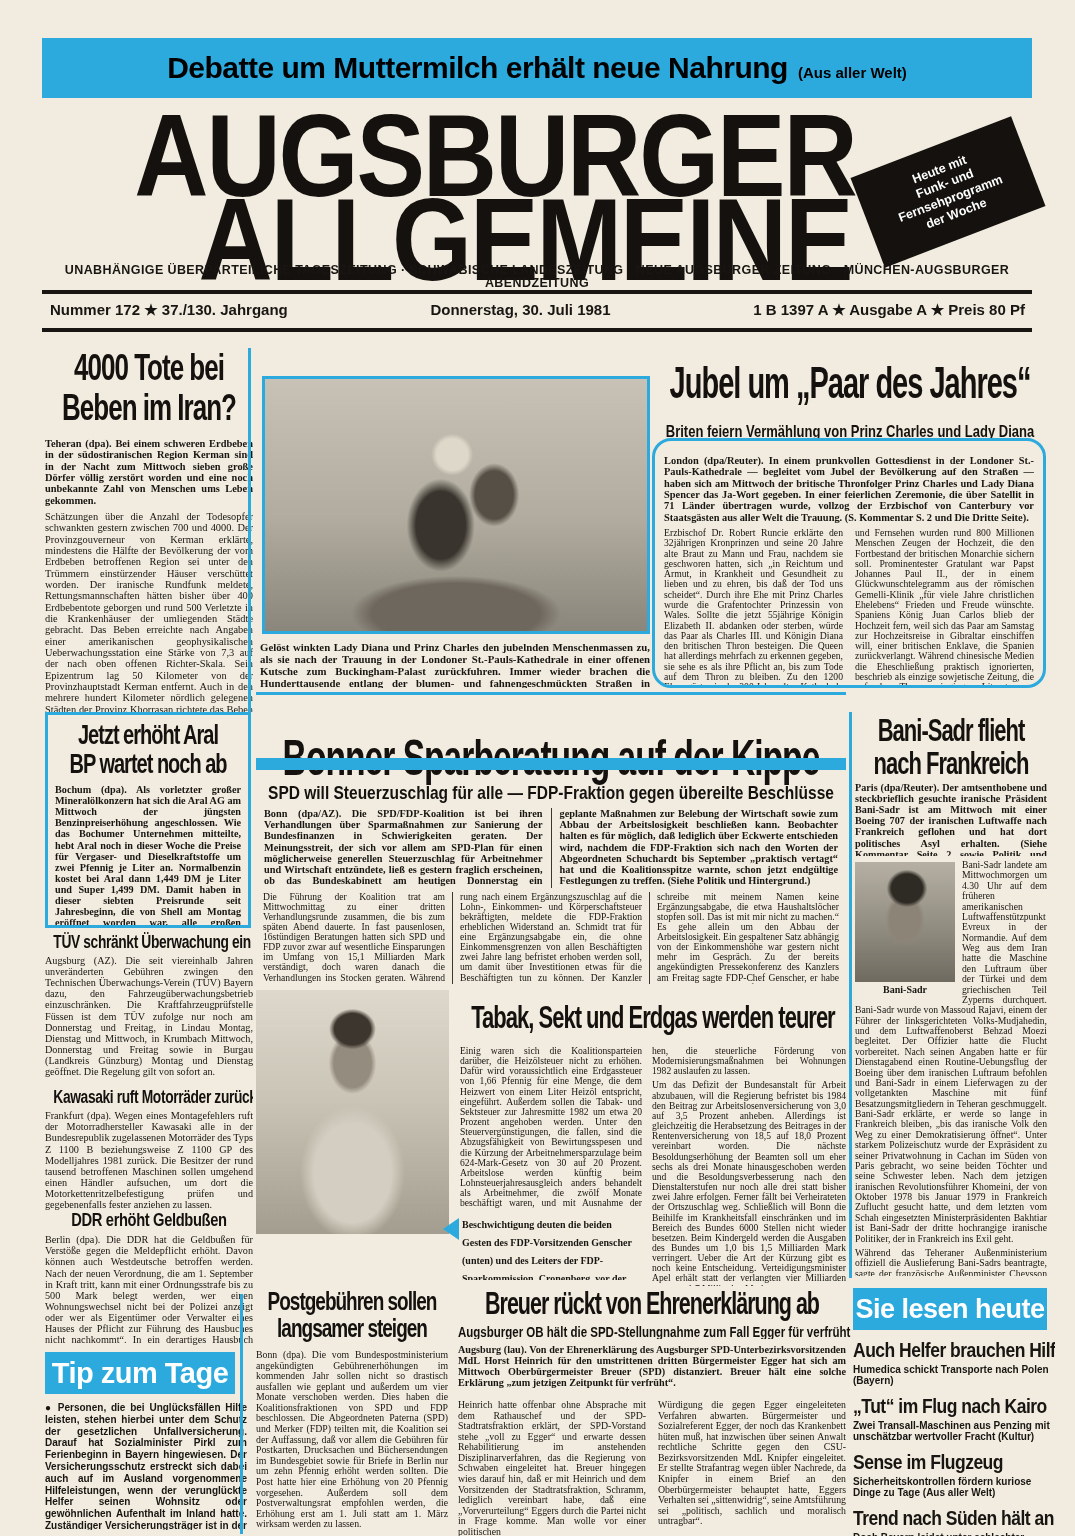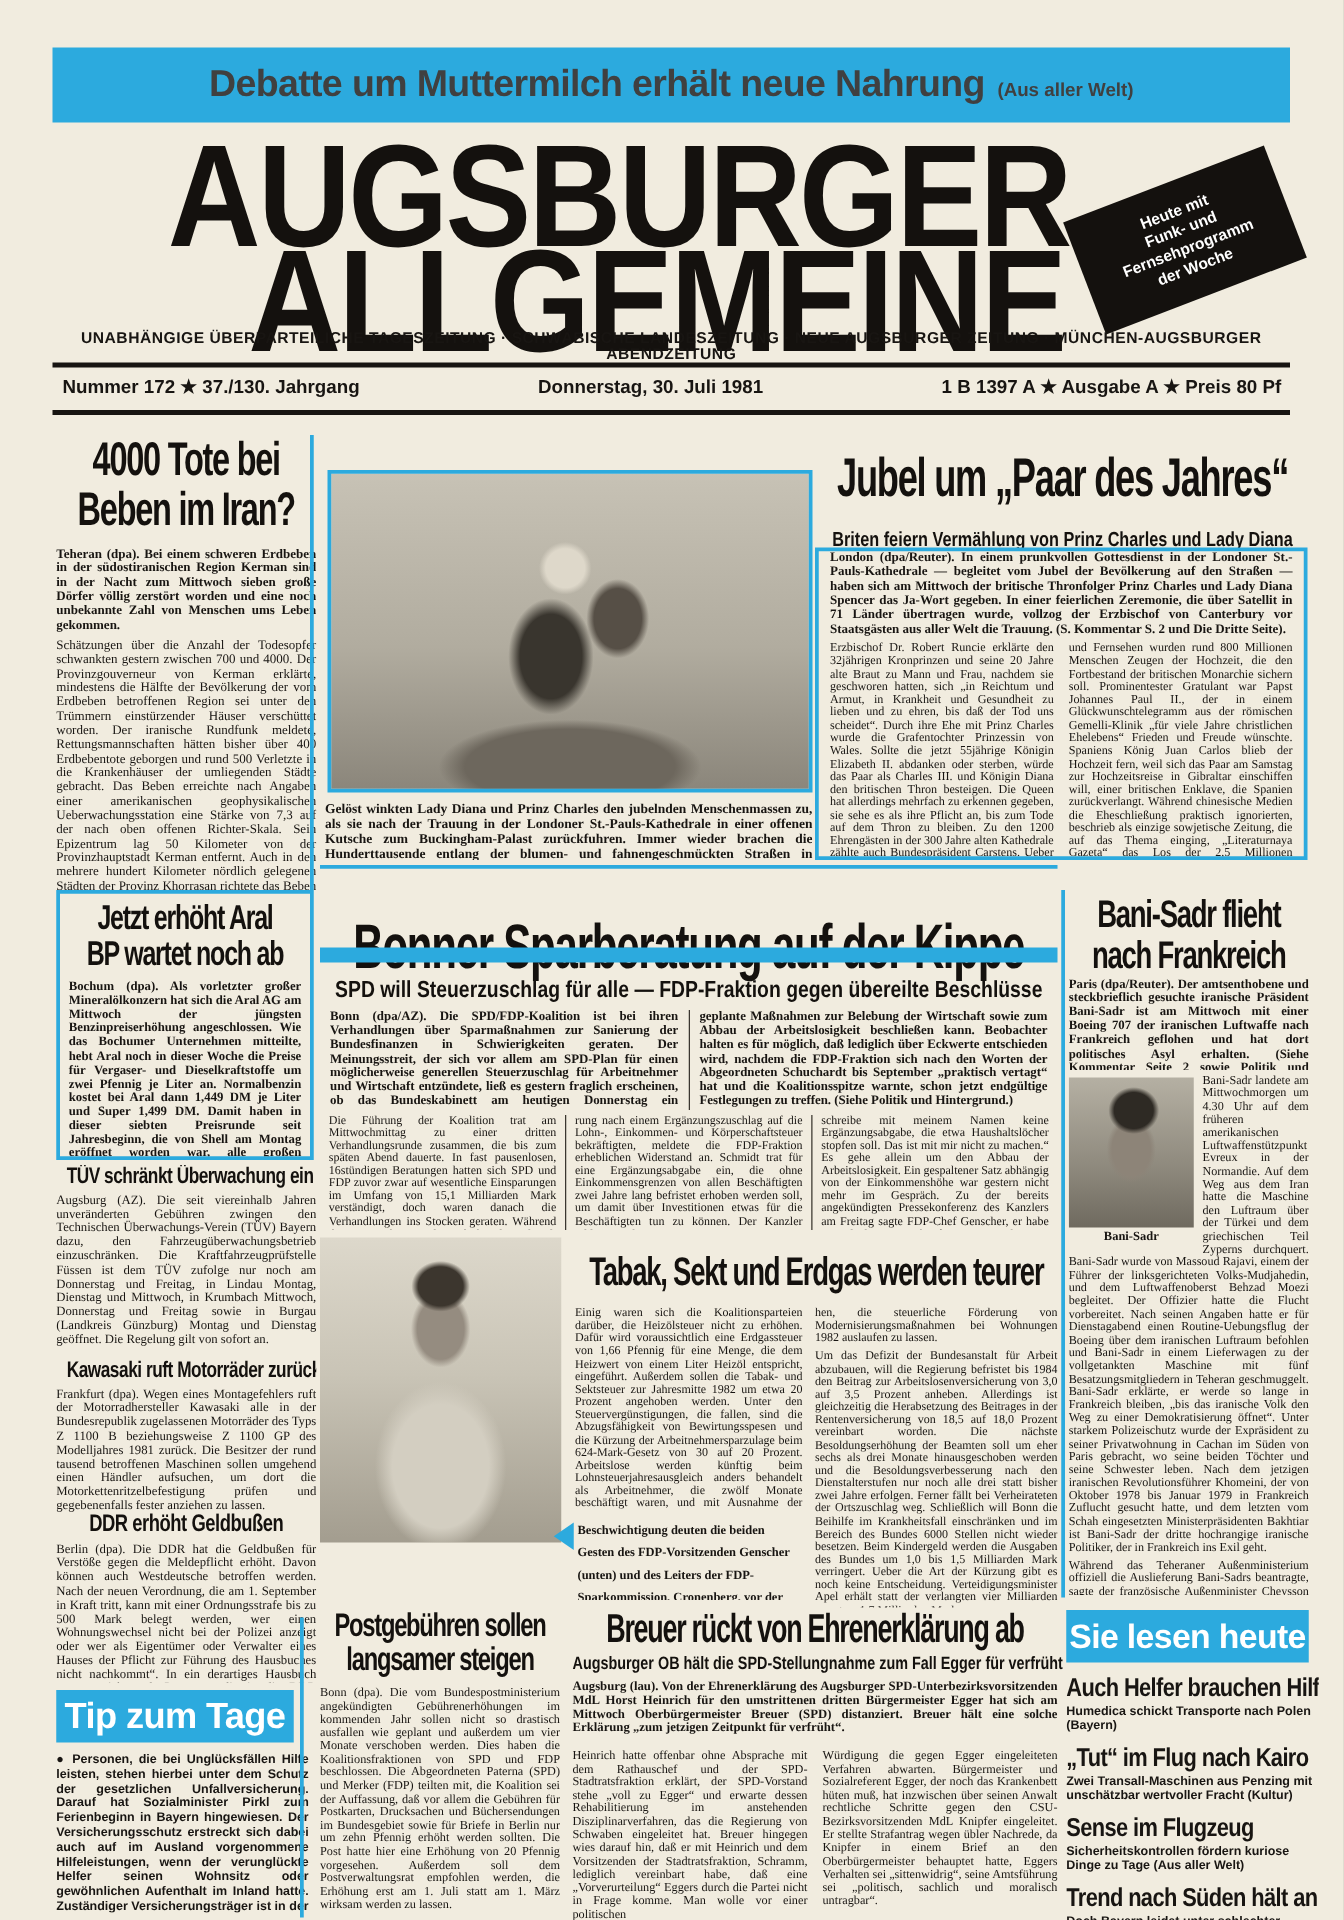--- a/index.html
+++ b/index.html
@@ -26,21 +26,21 @@
   .h-mini{font-size:15px;letter-spacing:-0.4px;transform:scale(0.92,1.2);}
   .h-bani{font-size:22px;transform:scale(1,1.4);}
   .h-tabak{font-size:22px;transform:scale(1,1.45);}
   .h-post{font-size:19px;transform:scale(1,1.38);}
   .h-breuer{font-size:21.5px;transform:scale(1,1.5);}
   .gap13{margin-top:14px;} .gap8{margin-top:9px;} .gap10{margin-top:11px;} .gap7{margin-top:8px;}
   
   .bt{font-size:10.4px;line-height:1.09;}
   .bt-sm{font-size:9.7px;line-height:1.06;}
   .lead{font-weight:700;}
-  .banner{display:flex;align-items:center;justify-content:center;gap:10px;color:#404040;}
+  .banner{display:flex;align-items:center;justify-content:center;gap:10px;color:#000000;}
   .banner-main{font:700 30px/1 "Liberation Sans",sans-serif;letter-spacing:-0.5px;}
   .banner-suffix{font:700 15px/1 "Liberation Sans",sans-serif;padding-top:8px;}
   .badge{background:#14110e;color:#fff;transform:rotate(-21deg);display:flex;flex-direction:column;
          justify-content:center;text-align:center;font:700 12.5px/1.25 "Liberation Sans",sans-serif;}
   .subtitle{font:700 12.5px/1 "Liberation Sans",sans-serif;letter-spacing:0.4px;}
   .dateline{display:flex;justify-content:space-between;font:700 15px/1.6 "Liberation Sans",sans-serif;}
   .sub-cond{display:block;font-family:"Liberation Sans",sans-serif;font-weight:700;white-space:nowrap;
             transform-origin:50% 0;color:#14110e;}
   .cyanbox{border:3px solid var(--accent);}
   .photo{background-color:#b9b4a8;}
@@ -119,21 +119,21 @@
   <div class="abs cyanbox photo photo-wedding" style="left:262px;top:376px;width:388px;height:258px;"></div>
   <div class="abs capt jus clip" style="left:260px;top:642px;width:390px;height:46px;">Gelöst winkten Lady Diana und Prinz Charles den jubelnden Menschenmassen zu, als sie nach der Trauung in der Londoner St.-Pauls-Kathedrale in einer offenen Kutsche zum Buckingham-Palast zurückfuhren. Immer wieder brachen die Hunderttausende entlang der blumen- und fahnengeschmückten Straßen in Hochrufe aus.</div>
   <div class="abs accent-bg" style="left:256px;top:692px;width:590px;height:3px;"></div>
 
   <div class="abs ctr" style="left:654px;top:362px;width:392px;">
     <span class="cond h-wed">Jubel um „Paar des Jahres“</span>
   </div>
   <div class="abs ctr" style="left:654px;top:410px;width:392px;margin-top:12px;">
     <span class="sub-cond" style="font-size:13px;transform:scale(1,1.25);">Briten feiern Vermählung von Prinz Charles und Lady Diana</span>
   </div>
-  <div class="abs cyanbox clip" style="left:652px;top:438px;width:394px;height:250px;padding:0 9px;">
+  <div class="abs cyanbox clip" style="left:652px;top:438px;width:394px;height:250px;padding:14px 9px;border-radius:19px;">
     <p class="bt lead jus">London (dpa/Reuter). In einem prunkvollen Gottesdienst in der Londoner St.-Pauls-Kathedrale — begleitet vom Jubel der Bevölkerung auf den Straßen — haben sich am Mittwoch der britische Thronfolger Prinz Charles und Lady Diana Spencer das Ja-Wort gegeben. In einer feierlichen Zeremonie, die über Satellit in 71 Länder übertragen wurde, vollzog der Erzbischof von Canterbury vor Staatsgästen aus aller Welt die Trauung. (S. Kommentar S. 2 und Die Dritte Seite).</p>
     <div class="cols2" style="margin-top:5px;">
       <div class="bt-sm jus">Erzbischof Dr. Robert Runcie erklärte den 32jährigen Kronprinzen und seine 20 Jahre alte Braut zu Mann und Frau, nachdem sie geschworen hatten, sich „in Reichtum und Armut, in Krankheit und Gesundheit zu lieben und zu ehren, bis daß der Tod uns scheidet“. Durch ihre Ehe mit Prinz Charles wurde die Grafentochter Prinzessin von Wales. Sollte die jetzt 55jährige Königin Elizabeth II. abdanken oder sterben, würde das Paar als Charles III. und Königin Diana den britischen Thron besteigen. Die Queen hat allerdings mehrfach zu erkennen gegeben, sie sehe es als ihre Pflicht an, bis zum Tode auf dem Thron zu bleiben. Zu den 1200 Ehrengästen in der 300 Jahre alten Kathedrale zählte auch Bundespräsident Carstens. Ueber Rundfunk</div>
       <div class="bt-sm jus">und Fernsehen wurden rund 800 Millionen Menschen Zeugen der Hochzeit, die den Fortbestand der britischen Monarchie sichern soll. Prominentester Gratulant war Papst Johannes Paul II., der in einem Glückwunschtelegramm aus der römischen Gemelli-Klinik „für viele Jahre christlichen Ehelebens“ Frieden und Freude wünschte. Spaniens König Juan Carlos blieb der Hochzeit fern, weil sich das Paar am Samstag zur Hochzeitsreise in Gibraltar einschiffen will, einer britischen Enklave, die Spanien zurückverlangt. Während chinesische Medien die Eheschließung praktisch ignorierten, beschrieb als einzige sowjetische Zeitung, die auf das Thema einging, „Literaturnaya Gazeta“ das Los der 2,5 Millionen Arbeitslosen in Großbritannien.</div>
     </div>
   </div>
 
   <div class="abs cyanbox clip" style="left:45px;top:712px;width:206px;height:216px;padding:6px 7px;">
     <span class="cond h-aral ctr">Jetzt erhöht Aral</span>
     <span class="cond h-aral ctr gap8">BP wartet noch ab</span>

